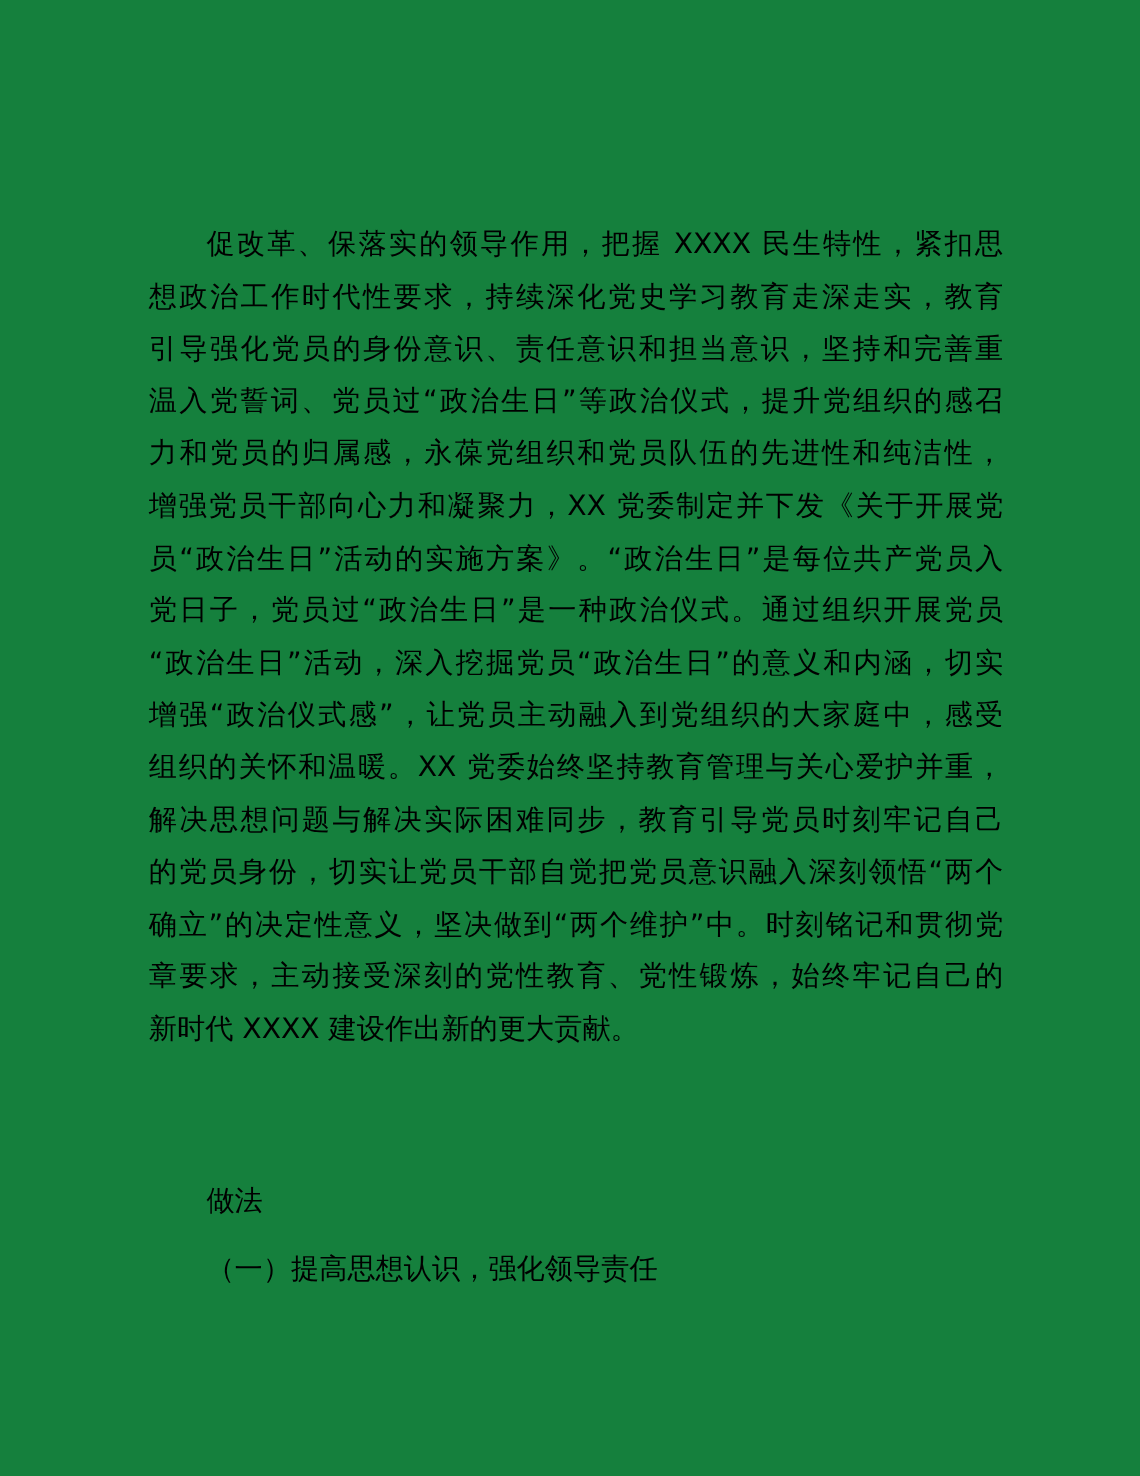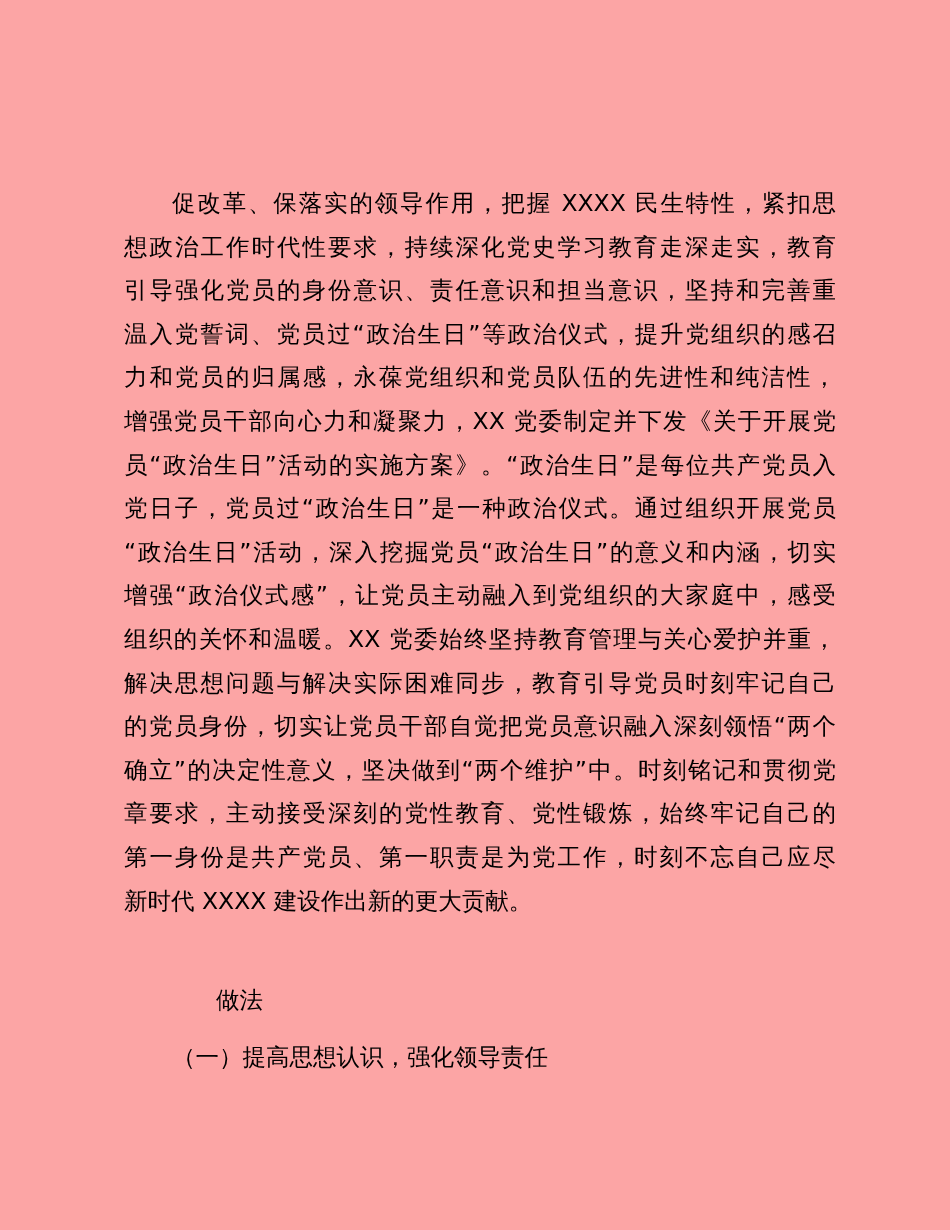--- a/index.html
+++ b/index.html
@@ -14,21 +14,21 @@
     overflow: hidden;
     font-family: "DejaVu Sans", "Liberation Sans", sans-serif;
     color: #000000;
   }
   .page {
     position: absolute;
     left: 0;
     top: 0;
     width: 950px;
     height: 1230px;
-    background: #fca5a5;
+    background: #15803d;
   }
   .body-text {
     position: absolute;
     left: 124px;
     top: 182px;
     width: 712px;
   }
   .line {
     display: block;
     height: 43.6px;
@@ -45,21 +45,21 @@
   .line.last {
     text-align-last: left;
   }
   .heading {
     position: absolute;
     left: 172px;
     font-size: 23.5px;
     line-height: 30px;
     white-space: nowrap;
   }
-  .heading.h1 { top: 985px; margin-left: 44px; }
+  .heading.h1 { top: 985px; }
   .heading.h2 { top: 1042px; left: 172px; text-align: center; }
 </style>
 </head>
 <body>
 
 <div class="page">
   <div class="body-text">
     <span class="line first">促改革、保落实的领导作用，把握 XXXX 民生特性，紧扣思</span>
     <span class="line">想政治工作时代性要求，持续深化党史学习教育走深走实，教育</span>
     <span class="line">引导强化党员的身份意识、责任意识和担当意识，坚持和完善重</span>
@@ -68,19 +68,18 @@
     <span class="line">增强党员干部向心力和凝聚力，XX 党委制定并下发《关于开展党</span>
     <span class="line">员“政治生日”活动的实施方案》。“政治生日”是每位共产党员入</span>
     <span class="line">党日子，党员过“政治生日”是一种政治仪式。通过组织开展党员</span>
     <span class="line">“政治生日”活动，深入挖掘党员“政治生日”的意义和内涵，切实</span>
     <span class="line">增强“政治仪式感”，让党员主动融入到党组织的大家庭中，感受</span>
     <span class="line">组织的关怀和温暖。XX 党委始终坚持教育管理与关心爱护并重，</span>
     <span class="line">解决思想问题与解决实际困难同步，教育引导党员时刻牢记自己</span>
     <span class="line">的党员身份，切实让党员干部自觉把党员意识融入深刻领悟“两个</span>
     <span class="line">确立”的决定性意义，坚决做到“两个维护”中。时刻铭记和贯彻党</span>
     <span class="line">章要求，主动接受深刻的党性教育、党性锻炼，始终牢记自己的</span>
-    <span class="line">第一身份是共产党员、第一职责是为党工作，时刻不忘自己应尽</span>
     <span class="line last">新时代 XXXX 建设作出新的更大贡献。</span>
   </div>
 
   <div class="heading h1">做法</div>
   <div class="heading h2">（一）提高思想认识，强化领导责任</div>
 </div>
 
 </body></html>

